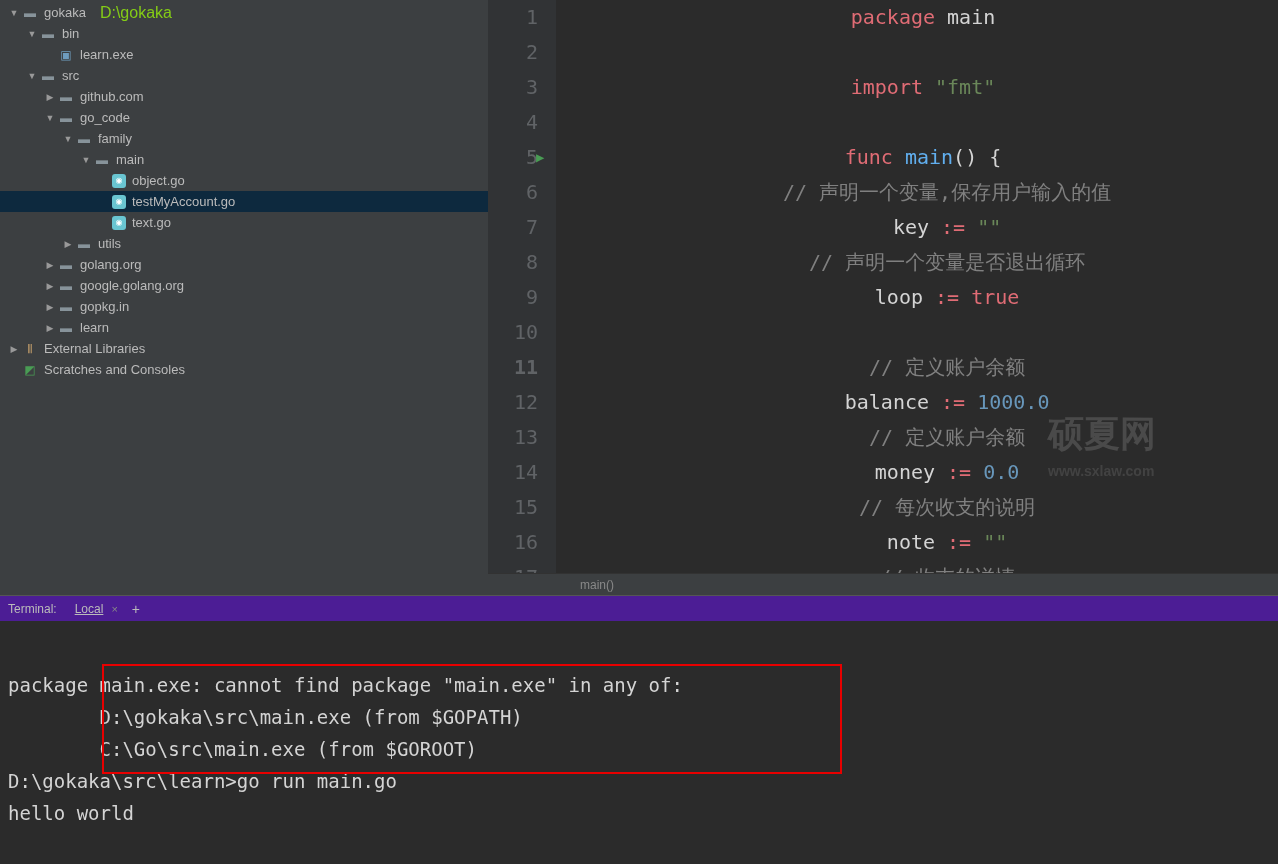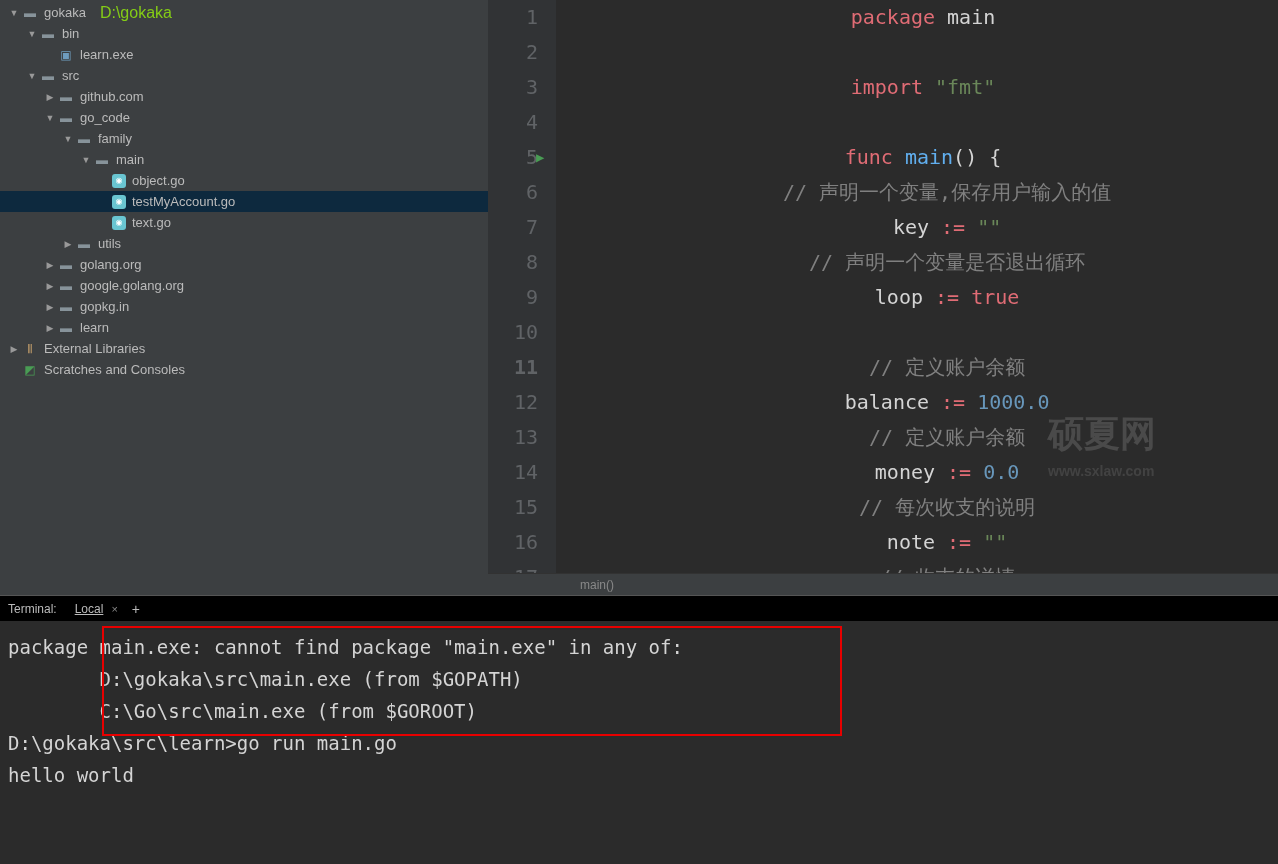--- a/index.html
+++ b/index.html
@@ -112,41 +112,42 @@
   align-items: center;
   border-top: 1px solid #323232;
 }
 .terminal-panel {
   height: 269px;
   background: #2b2b2b;
   border-top: 1px solid #555;
 }
 .terminal-header {
   height: 25px;
-  background: #000000;
+  background: #4c1d95;
   display: flex;
   align-items: center;
   padding-left: 8px;
   font-size: 12px;
   color: #bbb;
 }
 .terminal-header .tab {
   margin-left: 12px;
   padding: 2px 6px;
   text-decoration: underline;
 }
 .terminal-header .close { margin-left: 2px; font-size: 11px; color: #888; }
 .terminal-header .plus { margin-left: 14px; color: #bbb; font-size: 14px; }
 .terminal-body {
   font-family: "Consolas", monospace;
   font-size: 19px;
   line-height: 32px;
   color: #d4d4d4;
   padding: 10px 8px;
   position: relative;
+  margin-top: 38px;
 }
 .term-line { white-space: pre; }
 .red-box {
   position: absolute;
   border: 2px solid #e80000;
   left: 102px;
   top: 5px;
   width: 740px;
   height: 110px;
   pointer-events: none;

